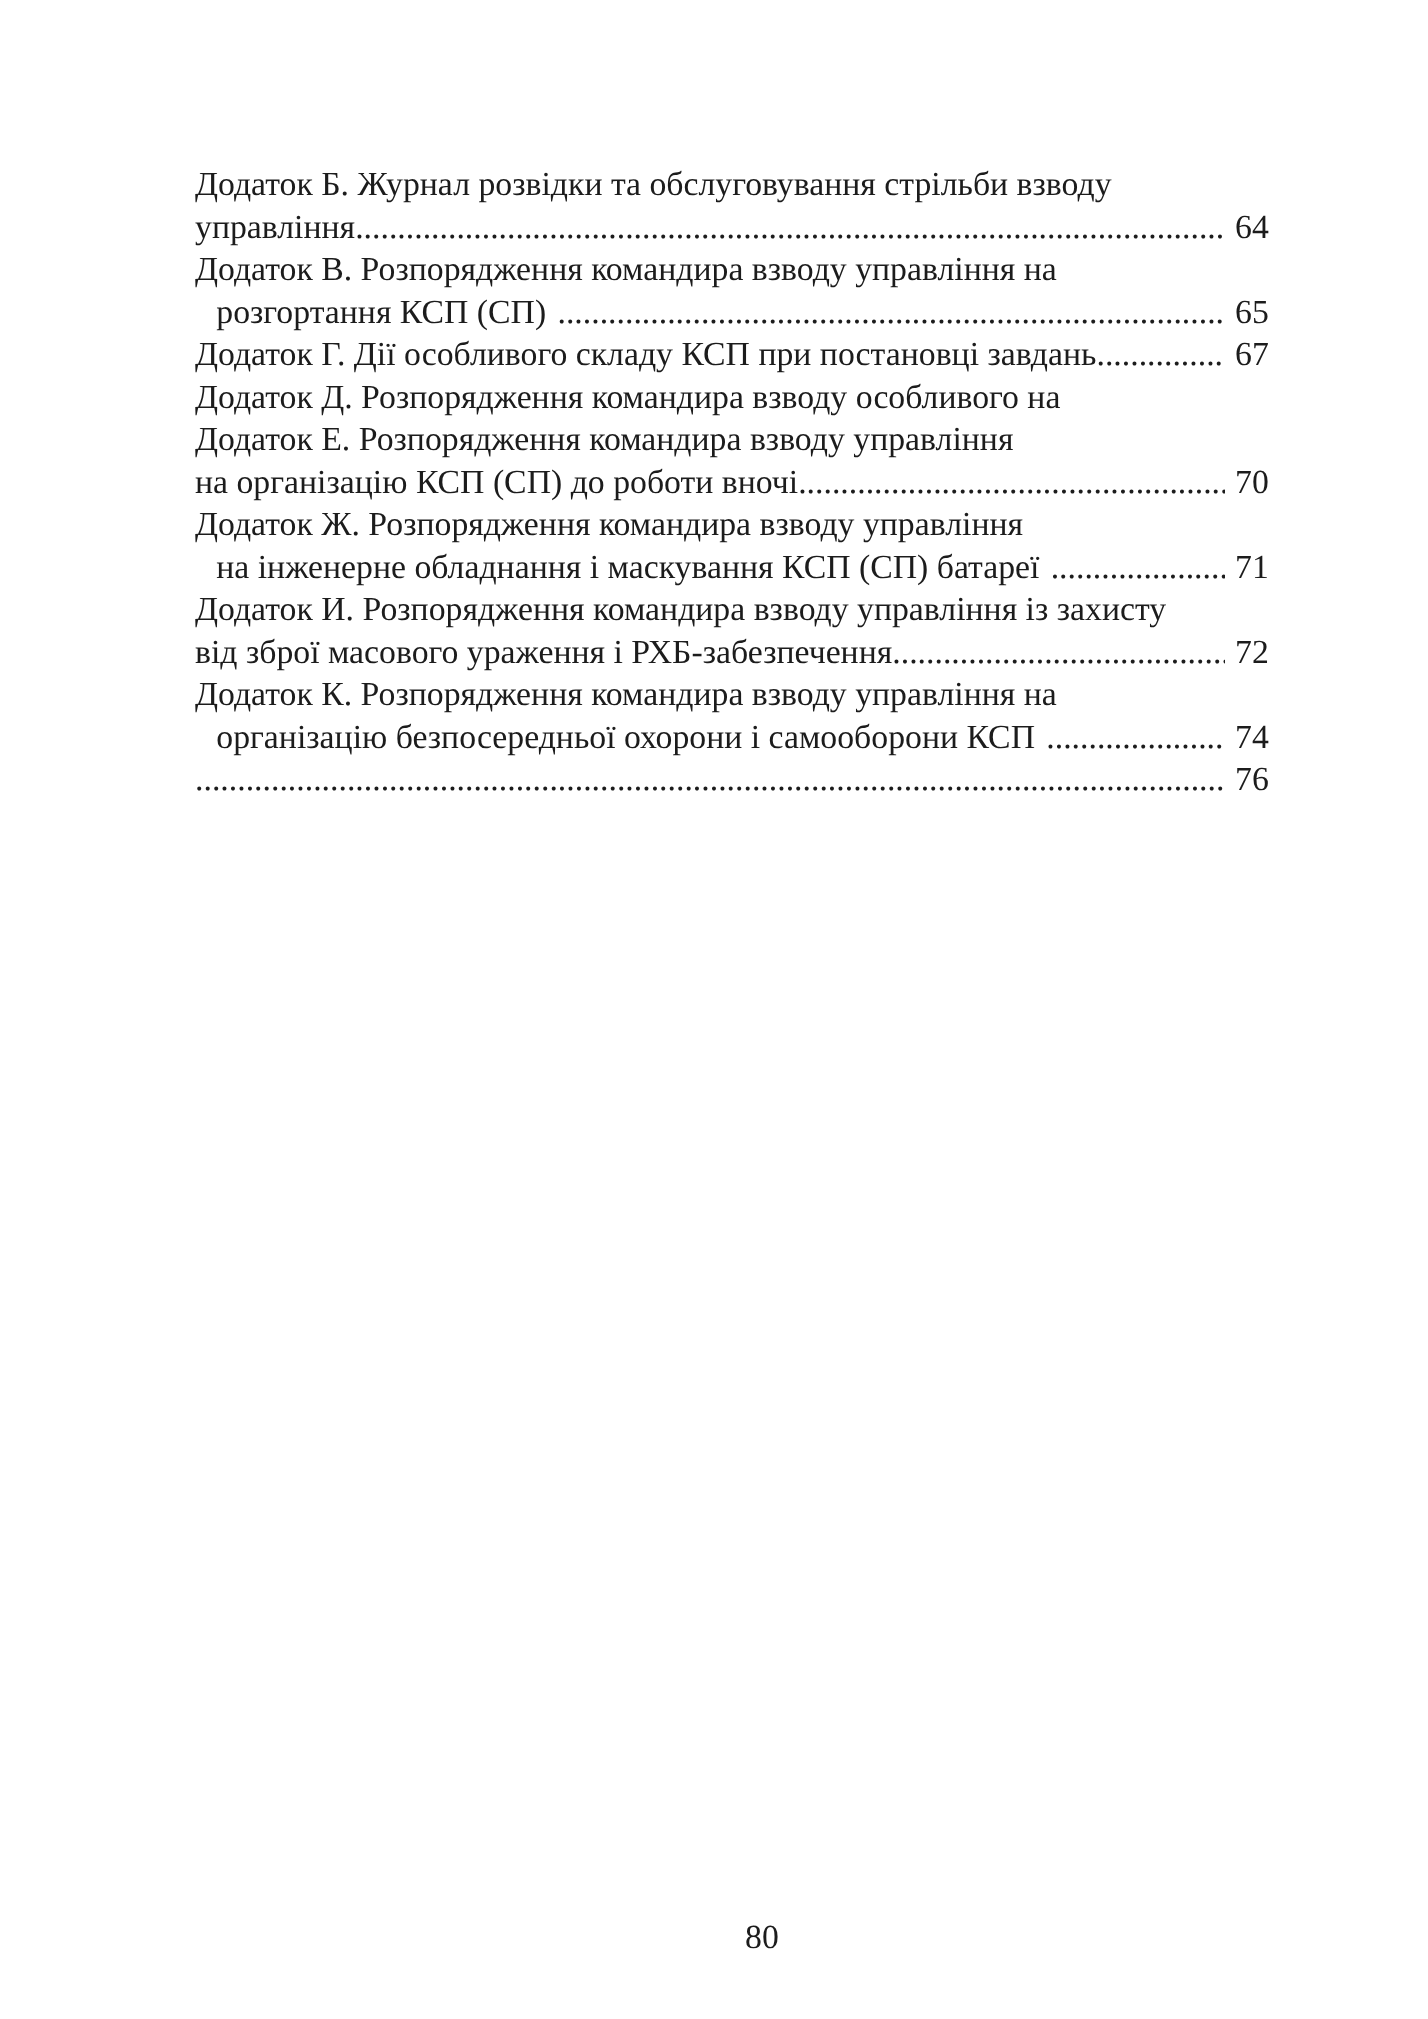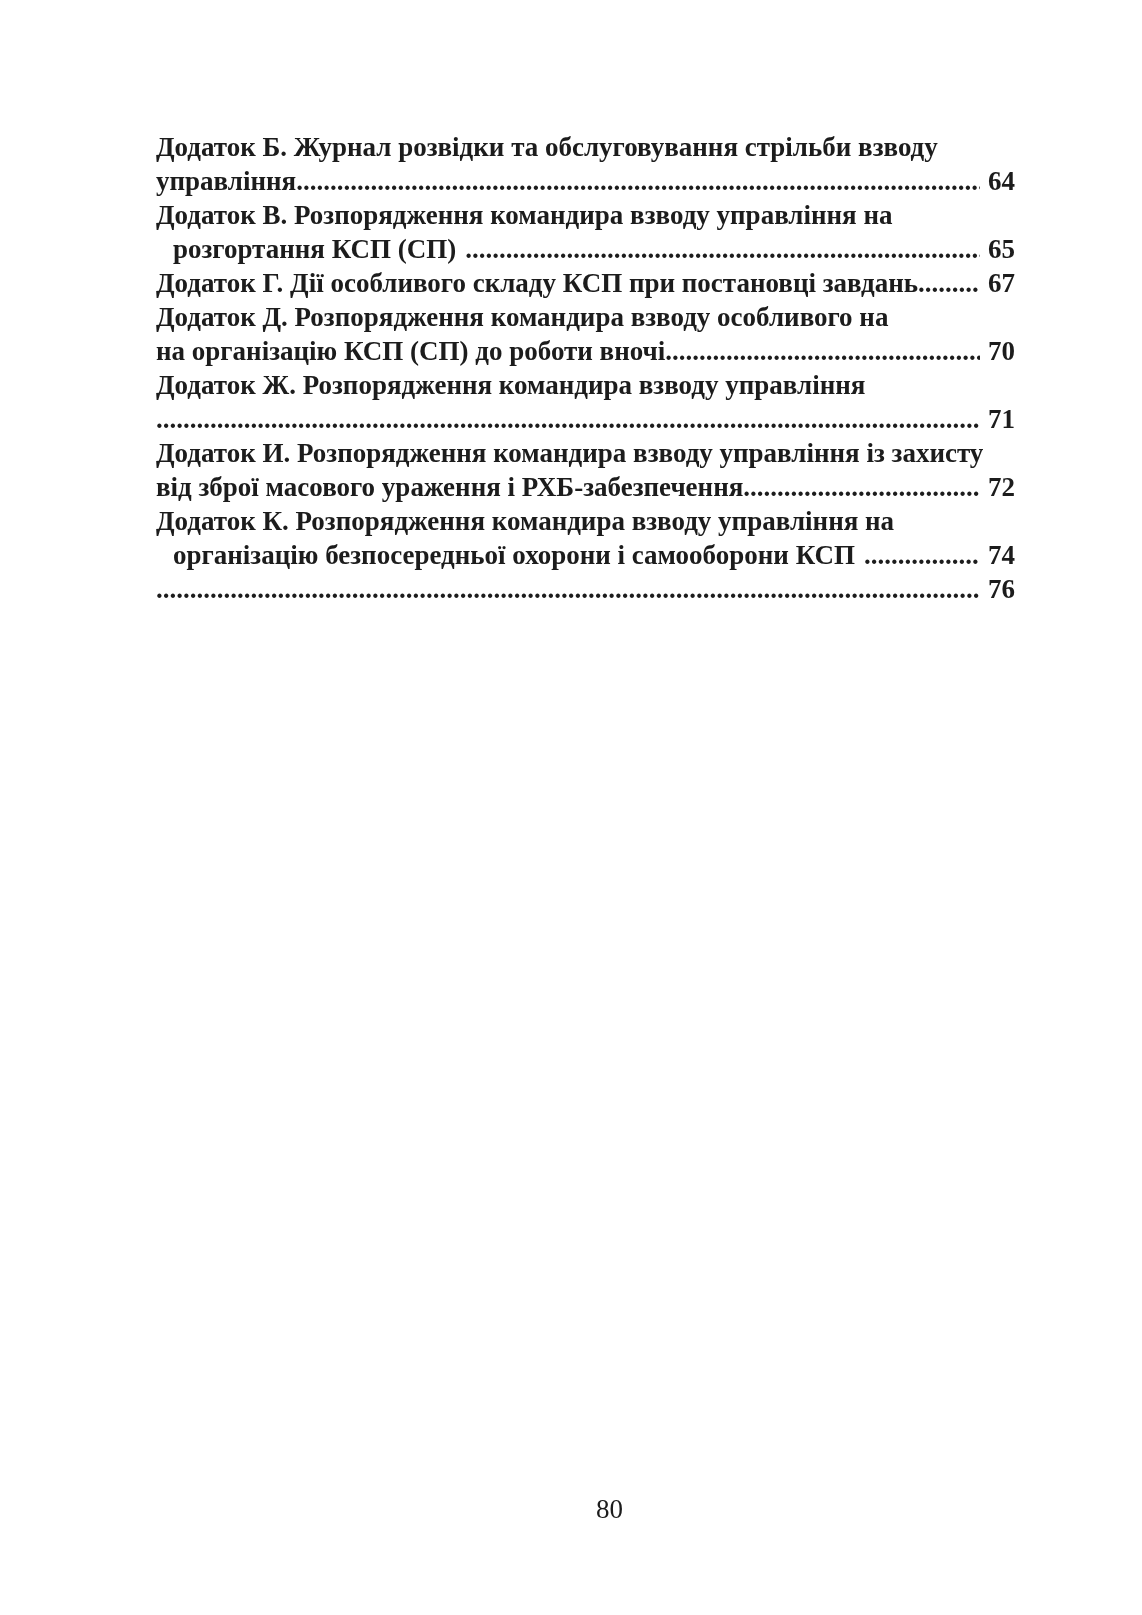--- a/index.html
+++ b/index.html
@@ -17,42 +17,41 @@
       left: 156px;
       top: 130px;
       width: 859px;
       font-size: 27px;
       line-height: 34px;
     }
     .row {
       display: flex;
       align-items: baseline;
       white-space: nowrap;
-      font-weight: bold;
     }
     .t { flex: 0 0 auto; }
     .t.sp { padding-right: 9px; margin-left: 17px; }
     .dots {
       flex: 1 1 auto;
       min-width: 0;
       overflow: hidden;
       white-space: nowrap;
     }
     .dots::before {
       content: "........................................................................................................................................................................................................";
     }
     .pg {
       flex: 0 0 auto;
       margin-left: 8px;
     }
     .spacer { height: 34px; }
     .footer-num {
       position: absolute;
       left: 596px;
-      top: 1492px;
+      top: 1532px;
       font-size: 27px;
       line-height: 34px;
     }
   </style>
 </head>
 <body>
 
 <div class="page">
 
   <div class="toc">
@@ -81,32 +80,36 @@
       <span class="t">Додаток Г. Дії особливого складу КСП при постановці завдань</span>
       <span class="dots"></span>
       <span class="pg">67</span>
     </div>
 
     <div class="row">
       <span class="t">Додаток Д. Розпорядження командира взводу особливого на</span>
     </div>
 
 
+    <div class="row">
+      <span class="t">Додаток Е. Розпорядження командира взводу управління</span>
+    </div>
 
     <div class="row">
       <span class="t">на організацію КСП (СП) до роботи вночі</span>
       <span class="dots"></span>
       <span class="pg">70</span>
     </div>
 
     <div class="row">
       <span class="t">Додаток Ж. Розпорядження командира взводу управління</span>
     </div>
 
     <div class="row">
+      <span class="t sp">на інженерне обладнання і маскування КСП (СП) батареї</span>
       <span class="dots"></span>
       <span class="pg">71</span>
     </div>
 
     <div class="row">
       <span class="t">Додаток И. Розпорядження командира взводу управління із захисту</span>
     </div>
 
     <div class="row">
       <span class="t">від зброї масового ураження і РХБ-забезпечення</span>

